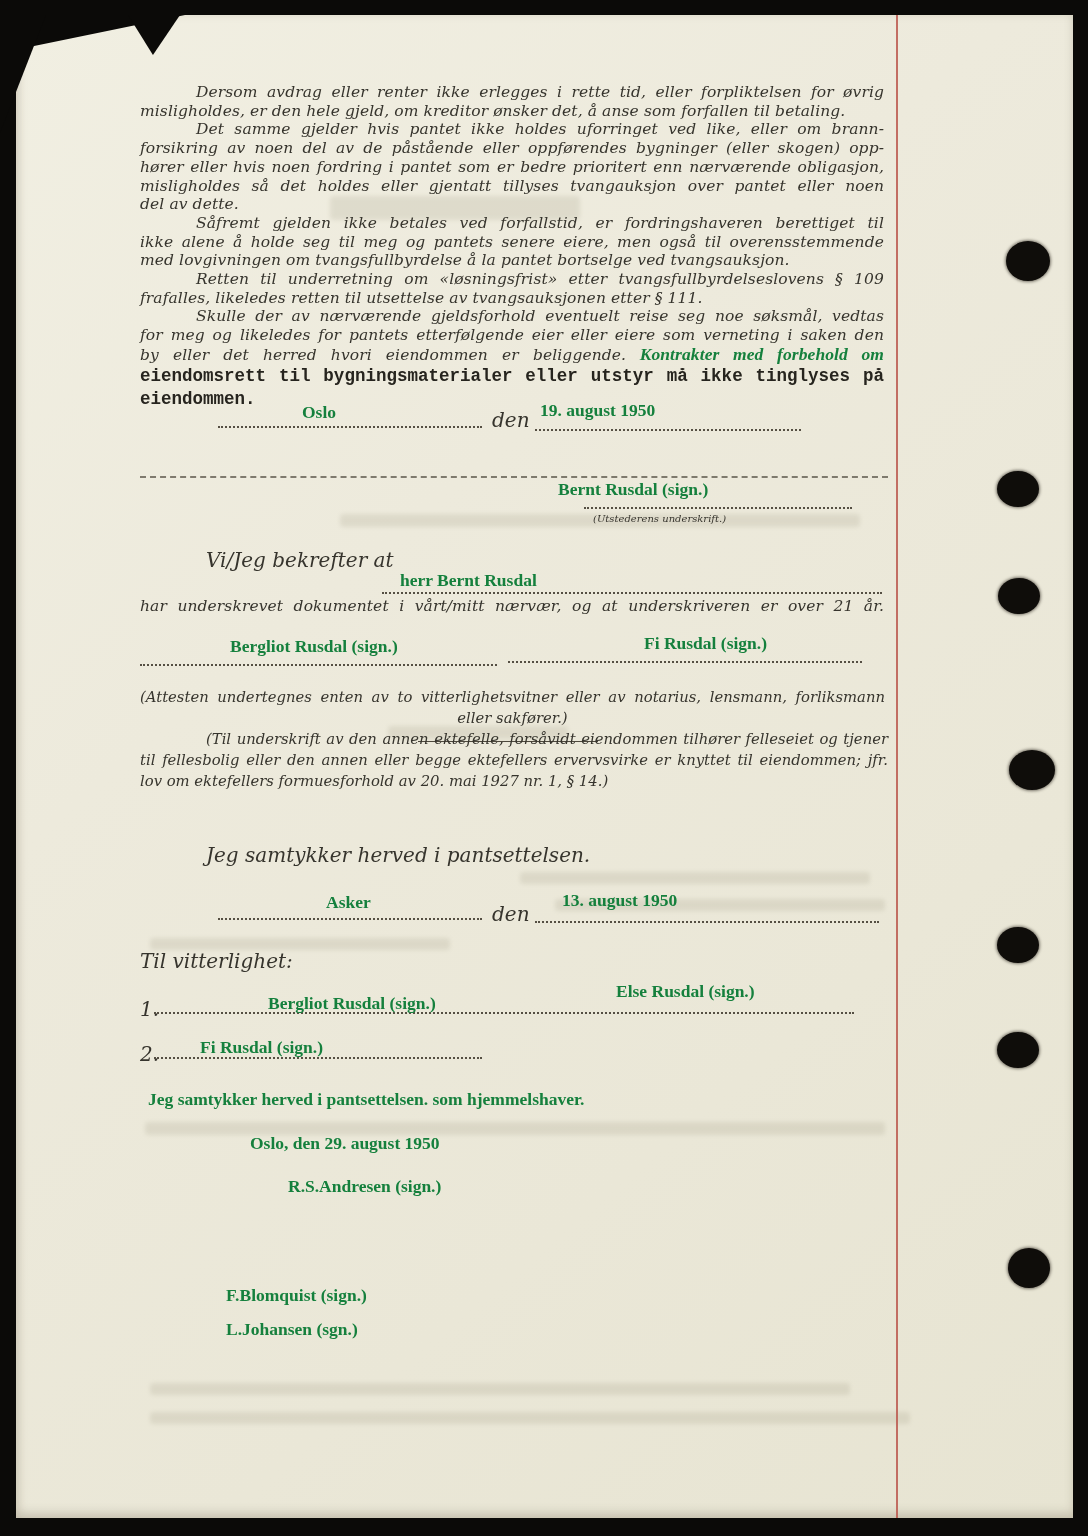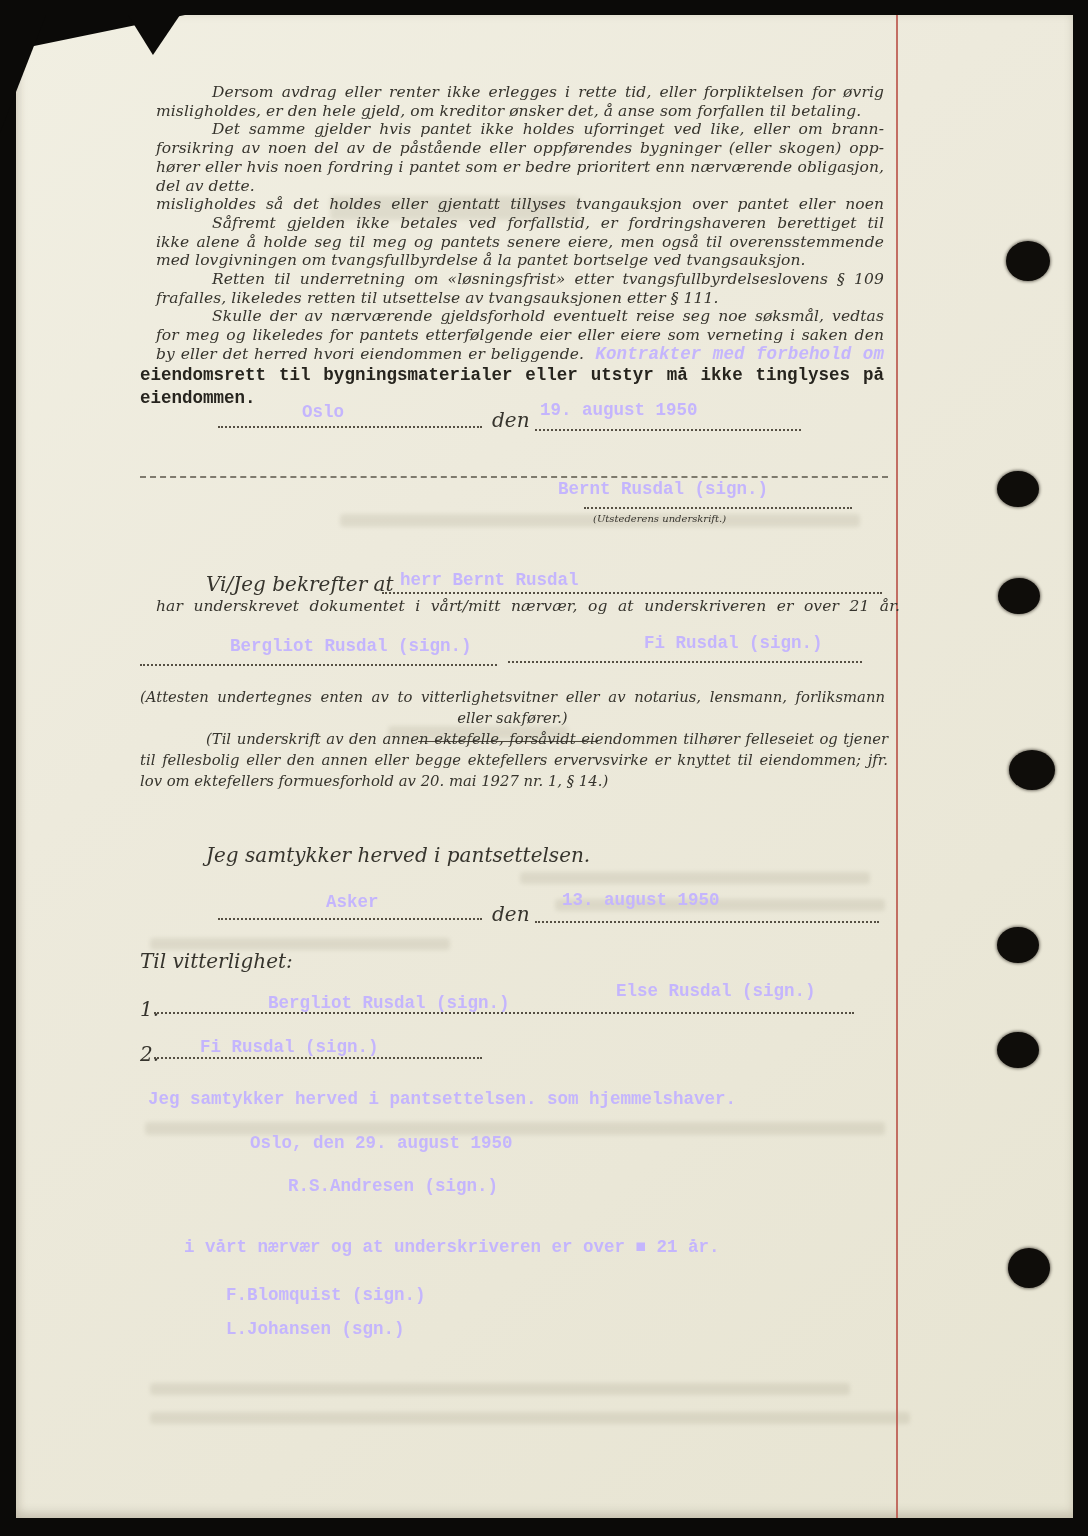--- a/index.html
+++ b/index.html
@@ -24,33 +24,33 @@
   .wedge.notch{left:128px;top:15px;width:52px;height:40px;clip-path:polygon(0 0,100% 0,48% 100%);}
 
   
   .redline{position:absolute;left:896px;top:15px;width:2px;height:1503px;background:#bb584d;opacity:.85;}
   .hole{position:absolute;background:#0f0d0a;border-radius:50%;box-shadow:0 0 3px 1px rgba(25,20,12,.55);}
   .smudge{position:absolute;background:#8d876e;opacity:.16;filter:blur(2px);border-radius:4px;}
 
   
   .serif{font-family:"DejaVu Serif",serif;font-style:italic;color:#36342d;}
   .pos{position:absolute;}
-  .pline{font-size:15.5px;line-height:18.7px;letter-spacing:.1px;margin-left:16px;}
+  .pline{font-size:15.5px;line-height:18.7px;letter-spacing:.1px;}
   .pline.j{text-align:justify;text-align-last:justify;}
   .pline.ind{text-indent:56px;}
   .note{font-size:14.8px;line-height:21px;}
   .jlines div{text-align:justify;text-align-last:justify;}
   .jlines div:last-child{text-align:left;text-align-last:left;}
   .jlines div:first-child{text-indent:66px;}
   .caption{font-size:10px;}
   .intro{font-size:20px;}
 
   
-  .typed{font-family:Liberation Mono, monospace;font-weight:700;
-         color:#c4b5fd;font-size:17.5px;white-space:nowrap;}
+  .typed{font-family:Liberation Serif, serif;font-weight:700;
+         color:#15803d;font-size:17.5px;white-space:nowrap;}
   .typedline{font-family:"Liberation Mono","DejaVu Sans Mono",monospace;font-weight:700;
          color:#26241e;font-size:17.5px;line-height:23px;}
   .typedline.j{text-align:justify;text-align-last:justify;}
   .suffix{font-size:17.5px;white-space:normal;}
 
   
   .dotline{position:absolute;height:0;border-bottom:2px dotted #55514687;border-bottom-color:#554f43;}
   .dashline{position:absolute;height:0;border-bottom:2px dashed #5a5549;opacity:.75;}
   .rule{position:absolute;height:0;border-bottom:1.5px solid #4e493d;}
 </style>
@@ -72,22 +72,22 @@
   <div class="smudge" style="left:150px;top:1412px;width:760px;height:12px"></div>
 
   <div class="redline"></div>
 
   <div class="pos" style="left:140px;top:83px;width:744px">
       <div class="pline serif ind j">Dersom avdrag eller renter ikke erlegges i rette tid, eller forpliktelsen for øvrig</div>
       <div class="pline serif">misligholdes, er den hele gjeld, om kreditor ønsker det, å anse som forfallen til betaling.</div>
       <div class="pline serif ind j">Det samme gjelder hvis pantet ikke holdes uforringet ved like, eller om brann-</div>
       <div class="pline serif j">forsikring av noen del av de påstående eller oppførendes bygninger (eller skogen) opp-</div>
       <div class="pline serif j">hører eller hvis noen fordring i pantet som er bedre prioritert enn nærværende obligasjon,</div>
+      <div class="pline serif j">misligholdes så det holdes eller gjentatt tillyses tvangauksjon over pantet eller noen</div>
       <div class="pline serif">del av dette.</div>
-      <div class="pline serif j">misligholdes så det holdes eller gjentatt tillyses tvangauksjon over pantet eller noen</div>
       <div class="pline serif ind j">Såfremt gjelden ikke betales ved forfallstid, er fordringshaveren berettiget til</div>
       <div class="pline serif j">ikke alene å holde seg til meg og pantets senere eiere, men også til overensstemmende</div>
       <div class="pline serif">med lovgivningen om tvangsfullbyrdelse å la pantet bortselge ved tvangsauksjon.</div>
       <div class="pline serif ind j">Retten til underretning om «løsningsfrist» etter tvangsfullbyrdelseslovens § 109</div>
       <div class="pline serif">frafalles, likeledes retten til utsettelse av tvangsauksjonen etter § 111.</div>
       <div class="pline serif ind j">Skulle der av nærværende gjeldsforhold eventuelt reise seg noe søksmål, vedtas</div>
       <div class="pline serif j">for meg og likeledes for pantets etterfølgende eier eller eiere som verneting i saken den</div>
       <div class="pline serif j">by eller det herred hvori eiendommen er beliggende.<span class="typed suffix"> Kontrakter med forbehold om</span></div>
       <div class="typedline j">eiendomsrett til bygningsmaterialer eller utstyr må ikke tinglyses på</div>
       <div class="typedline">eiendommen.</div>
@@ -97,21 +97,21 @@
   <div class="dotline" style="left:218px;top:426px;width:264px"></div>
   <div class="pos serif intro" style="left:492px;top:408px">den</div>
   <div class="pos typed" style="left:540px;top:400px">19. august 1950</div>
   <div class="dotline" style="left:535px;top:429px;width:266px"></div>
 
   <div class="dashline" style="left:140px;top:476px;width:748px"></div>
   <div class="pos typed" style="left:558px;top:479px">Bernt Rusdal (sign.)</div>
   <div class="dotline" style="left:584px;top:507px;width:268px"></div>
   <div class="pos serif caption" style="left:593px;top:513px">(Utstederens underskrift.)</div>
 
-  <div class="pos serif intro" style="left:206px;top:572px">Vi/Jeg bekrefter at</div>
+  <div class="pos serif intro" style="left:206px;top:548px">Vi/Jeg bekrefter at</div>
   <div class="dotline" style="left:382px;top:592px;width:500px"></div>
   <div class="pos typed" style="left:400px;top:570px">herr Bernt Rusdal</div>
   <div class="pos serif pline j" style="left:140px;top:597px;width:744px">har underskrevet dokumentet i vårt/mitt nærvær, og at underskriveren er over 21 år.</div>
 
   <div class="pos typed" style="left:230px;top:636px">Bergliot Rusdal (sign.)</div>
   <div class="pos typed" style="left:644px;top:633px">Fi Rusdal (sign.)</div>
   <div class="dotline" style="left:140px;top:664px;width:357px"></div>
   <div class="dotline" style="left:508px;top:661px;width:354px"></div>
 
   <div class="pos serif note" style="left:140px;top:707px;width:745px;text-align:center">eller sakfører.)</div>
@@ -139,21 +139,20 @@
   <div class="dotline" style="left:154px;top:1012px;width:700px"></div>
   <div class="pos typed" style="left:268px;top:993px">Bergliot Rusdal (sign.)</div>
 
   <div class="pos serif intro" style="left:140px;top:1042px">2.</div>
   <div class="dotline" style="left:154px;top:1057px;width:328px"></div>
   <div class="pos typed" style="left:200px;top:1037px">Fi Rusdal (sign.)</div>
 
   <div class="pos typed" style="left:148px;top:1089px">Jeg samtykker herved i pantsettelsen. som hjemmelshaver.</div>
   <div class="pos typed" style="left:250px;top:1133px">Oslo, den 29. august 1950</div>
   <div class="pos typed" style="left:288px;top:1176px">R.S.Andresen (sign.)</div>
-  <div class="pos typed" style="left:184px;top:1237px">i vårt nærvær og at underskriveren er over ■ 21 år.</div>
   <div class="pos typed" style="left:226px;top:1285px">F.Blomquist (sign.)</div>
   <div class="pos typed" style="left:226px;top:1319px">L.Johansen (sgn.)</div>
 
   <div class="hole" style="left:1006px;top:241px;width:44px;height:40px"></div>
   <div class="hole" style="left:997px;top:471px;width:42px;height:36px"></div>
   <div class="hole" style="left:998px;top:578px;width:42px;height:36px"></div>
   <div class="hole" style="left:1009px;top:750px;width:46px;height:40px"></div>
   <div class="hole" style="left:997px;top:927px;width:42px;height:36px"></div>
   <div class="hole" style="left:997px;top:1032px;width:42px;height:36px"></div>
   <div class="hole" style="left:1008px;top:1248px;width:42px;height:40px"></div>

